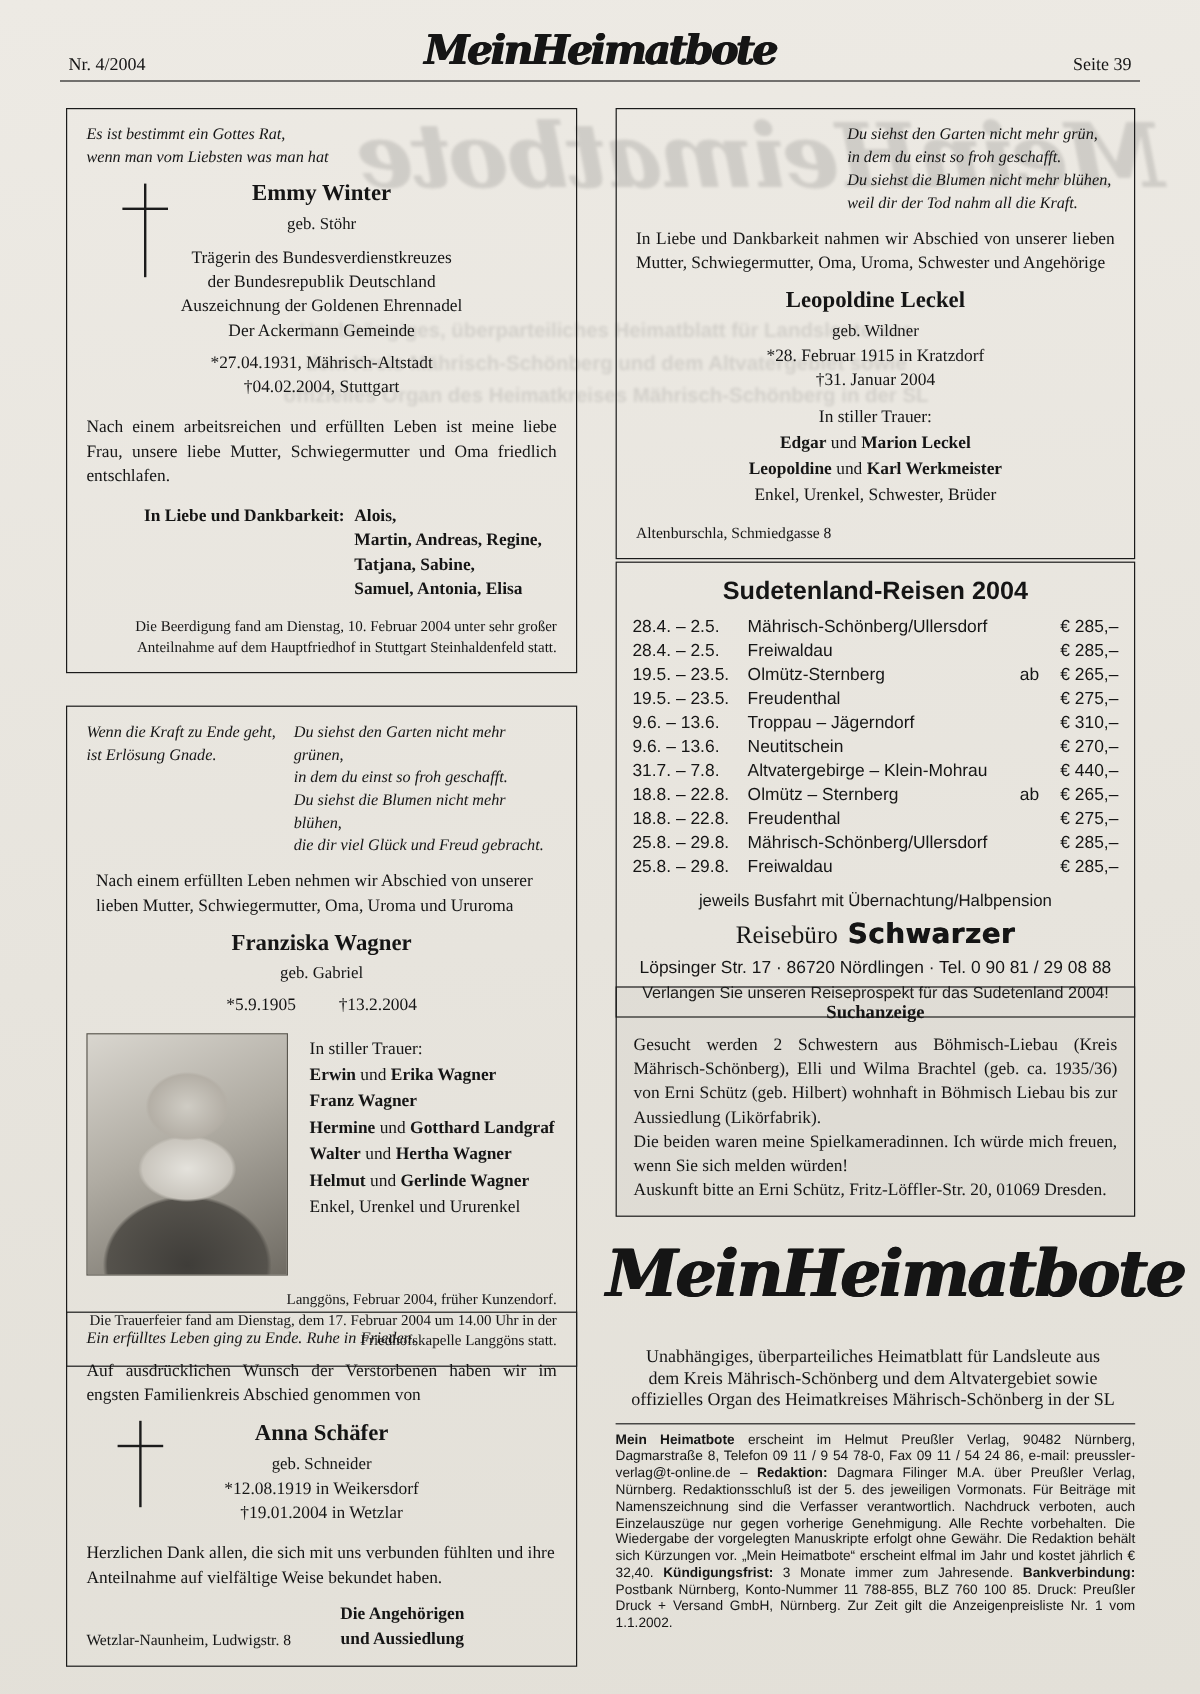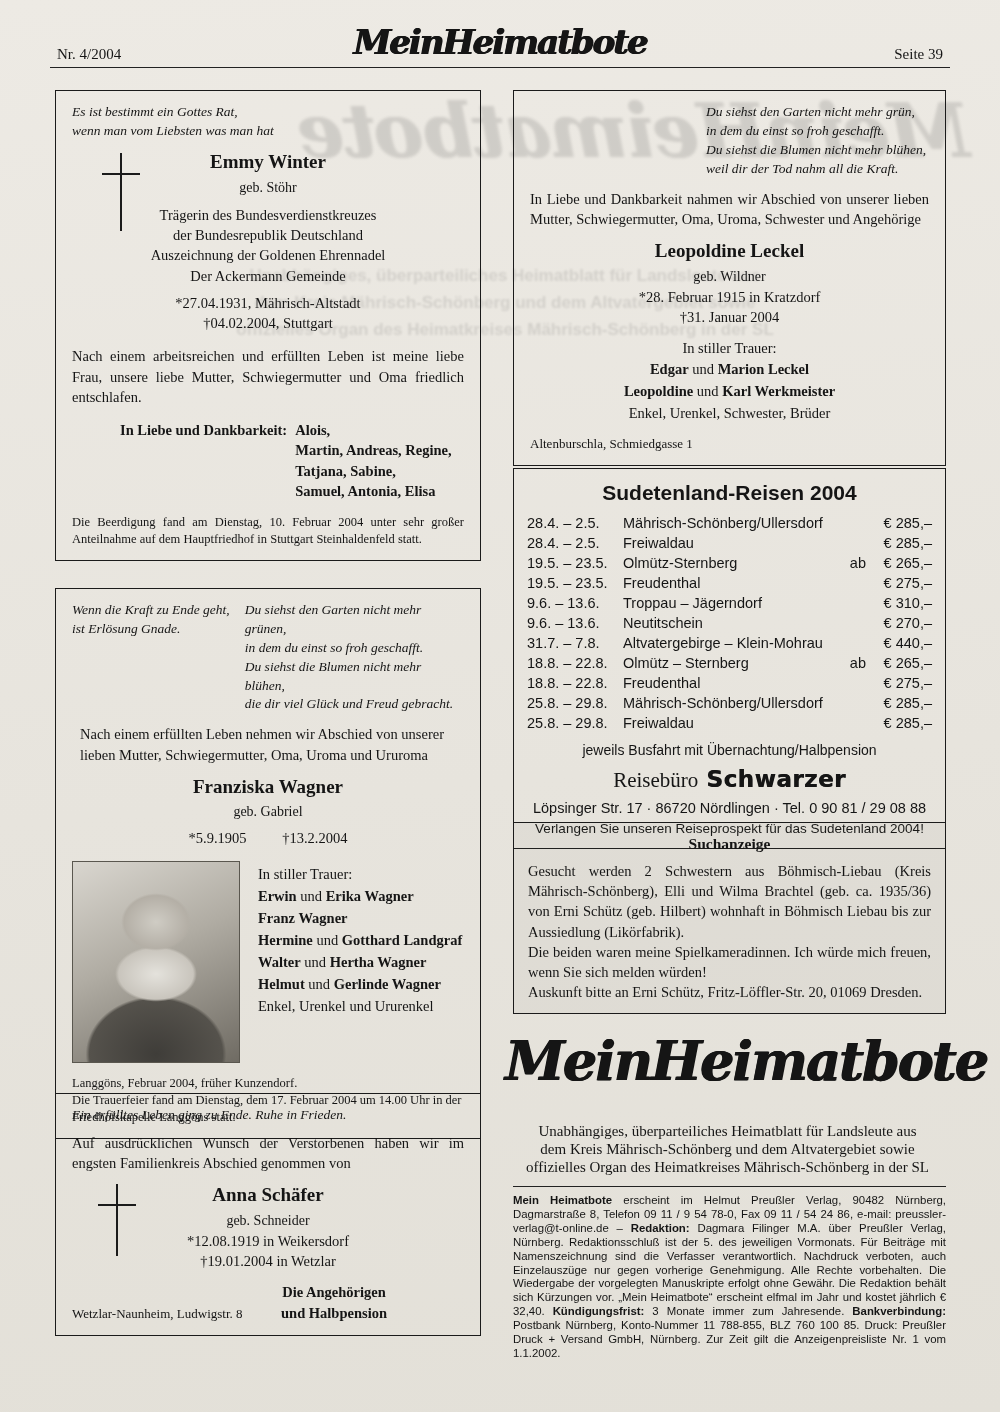--- a/index.html
+++ b/index.html
@@ -36,21 +36,21 @@
   
   .obit {
     position:absolute; z-index:2; border:1.6px solid #1b1b1b;
     padding:12px 16px; font-size:14.5px; line-height:1.42;
   }
   .ep    { font-style:italic; font-size:13.5px; line-height:1.4; }
   .name  { text-align:center; font-weight:bold; font-size:19px; margin-top:8px; }
   .nee   { text-align:center; font-size:14px; margin-top:2px; }
   .cline { text-align:center; }
   .just  { text-align:justify; }
-  .smalltxt { font-size:12.5px; line-height:1.35; }
+  .smalltxt { font-size:12.5px; line-height:1.35;text-align:right; }
   .boldline { font-weight:normal; }
 
   .cross { position:absolute; width:46px; height:78px; }
   .cross::before { content:""; position:absolute; left:50%; top:0; width:2px; height:100%;
                    background:#1b1b1b; transform:translateX(-50%); }
   .cross::after  { content:""; position:absolute; top:20px; left:4px; right:4px; height:2px;
                    background:#1b1b1b; }
 
   
   #box-winter { left:55px; top:90px; width:426px; }
@@ -231,25 +231,26 @@
   <div class="obit" id="box-schaefer">
     <div class="ep">Ein erfülltes Leben ging zu Ende. Ruhe in Frieden.</div>
     <p class="intro just">Auf ausdrücklichen Wunsch der Verstorbenen haben wir im engsten Familienkreis Abschied genommen von</p>
     <div class="headblock">
       <div class="cross"></div>
       <div class="name">Anna Schäfer</div>
       <div class="nee">geb. Schneider</div>
       <div class="cline">*12.08.1919 in Weikersdorf</div>
       <div class="cline">†19.01.2004 in Wetzlar</div>
     </div>
+    <p class="thanks">Herzlichen Dank allen, die sich mit uns verbunden fühlten und ihre Anteilnahme auf vielfältige Weise bekundet haben.</p>
     <div class="schaefer-bottom">
       <span class="place">Wetzlar-Naunheim, Ludwigstr. 8</span>
       <span class="mourn">
         <div>Die Angehörigen</div>
-        <div>und Halbpension</div>
+        <div>und Aussiedlung</div>
       </span>
     </div>
   </div>
 
   <div class="obit" id="box-leckel">
     <div class="ep">
       <div>Du siehst den Garten nicht mehr grün,</div>
       <div>in dem du einst so froh geschafft.</div>
       <div>Du siehst die Blumen nicht mehr blühen,</div>
       <div>weil dir der Tod nahm all die Kraft.</div>
@@ -258,21 +259,21 @@
     <div class="name">Leopoldine Leckel</div>
     <div class="nee">geb. Wildner</div>
     <div class="cline">*28. Februar 1915 in Kratzdorf</div>
     <div class="cline">†31. Januar 2004</div>
     <div class="mournblock">
       <div class="boldline">In stiller Trauer:</div>
       <div><b>Edgar</b><span> und </span><b>Marion Leckel</b></div>
       <div><b>Leopoldine</b><span> und </span><b>Karl Werkmeister</b></div>
       <div>Enkel, Urenkel, Schwester, Brüder</div>
     </div>
-    <div class="placeline">Altenburschla, Schmiedgasse 1</div>
+    <div class="placeline">Altenburschla, Schmiedgasse 8</div>
   </div>
 
   <div id="box-reisen">
     <div class="title">Sudetenland-Reisen 2004</div>
 
     <div class="trip-row">
         <span class="t-dates">28.4. –  2.5.</span>
         <span class="t-dest">Mährisch-Schönberg/Ullersdorf</span>
         <span class="t-ab"></span>
         <span class="t-price">€ 285,–</span>

